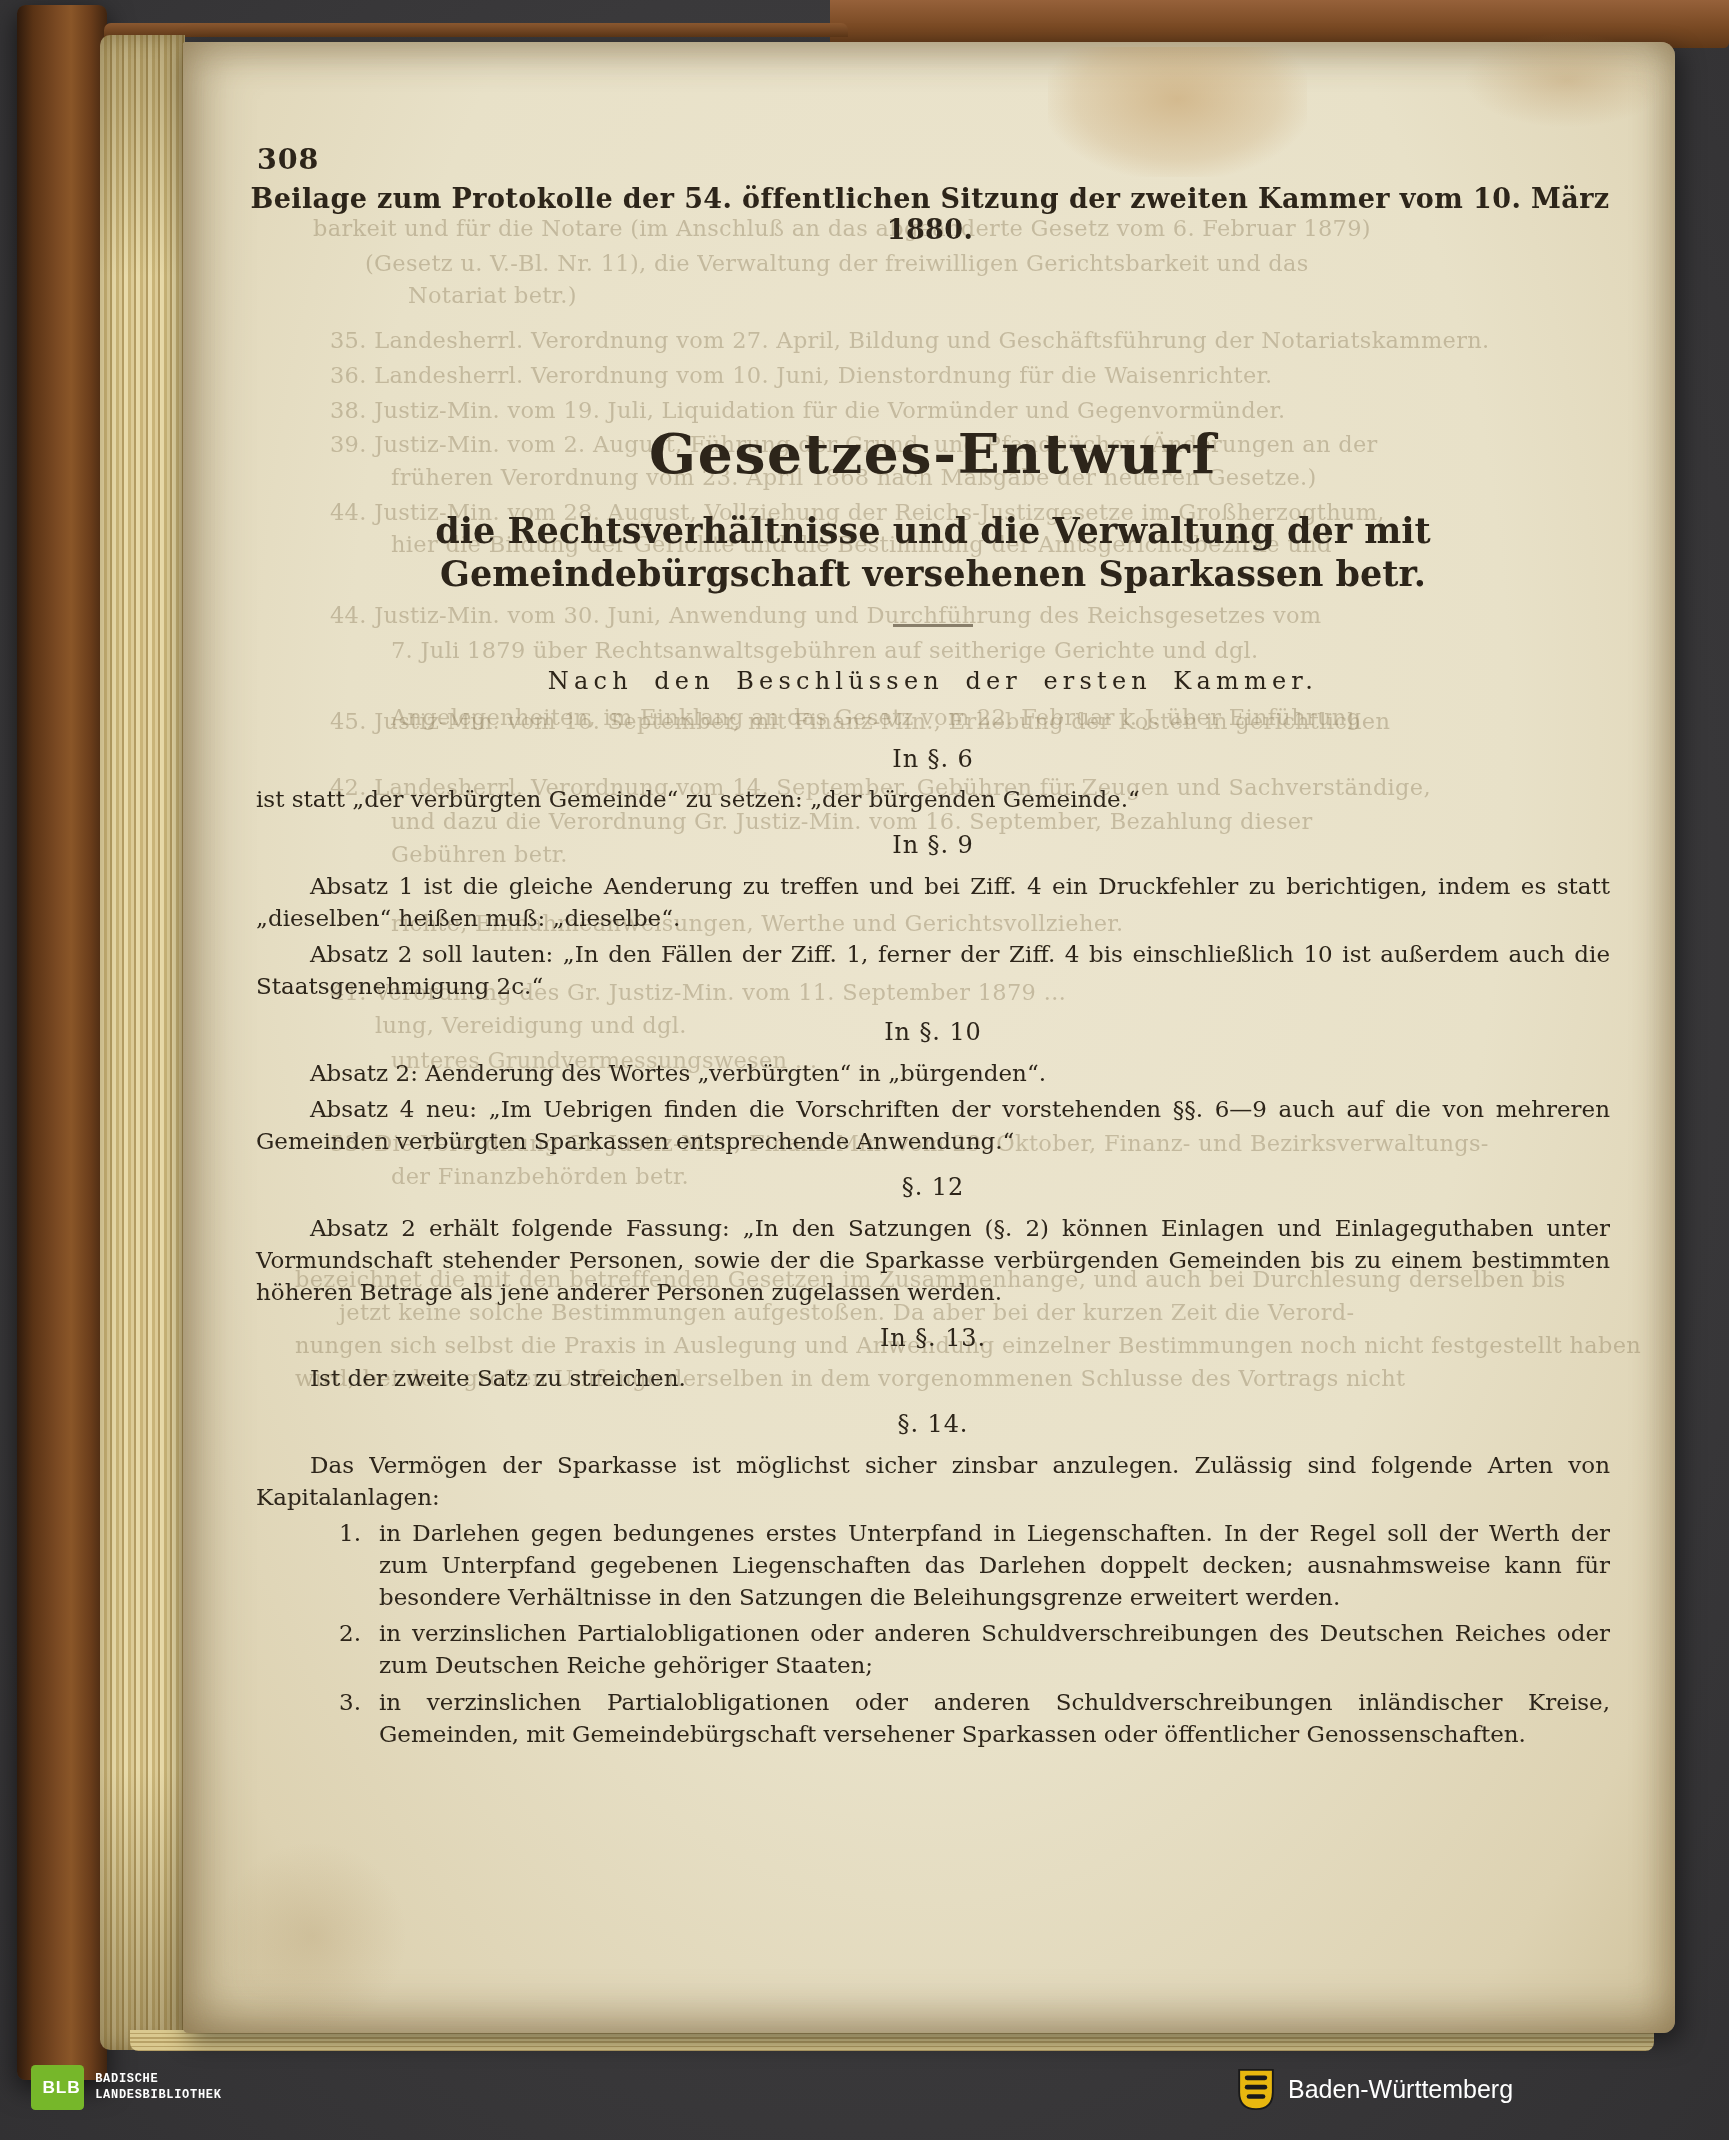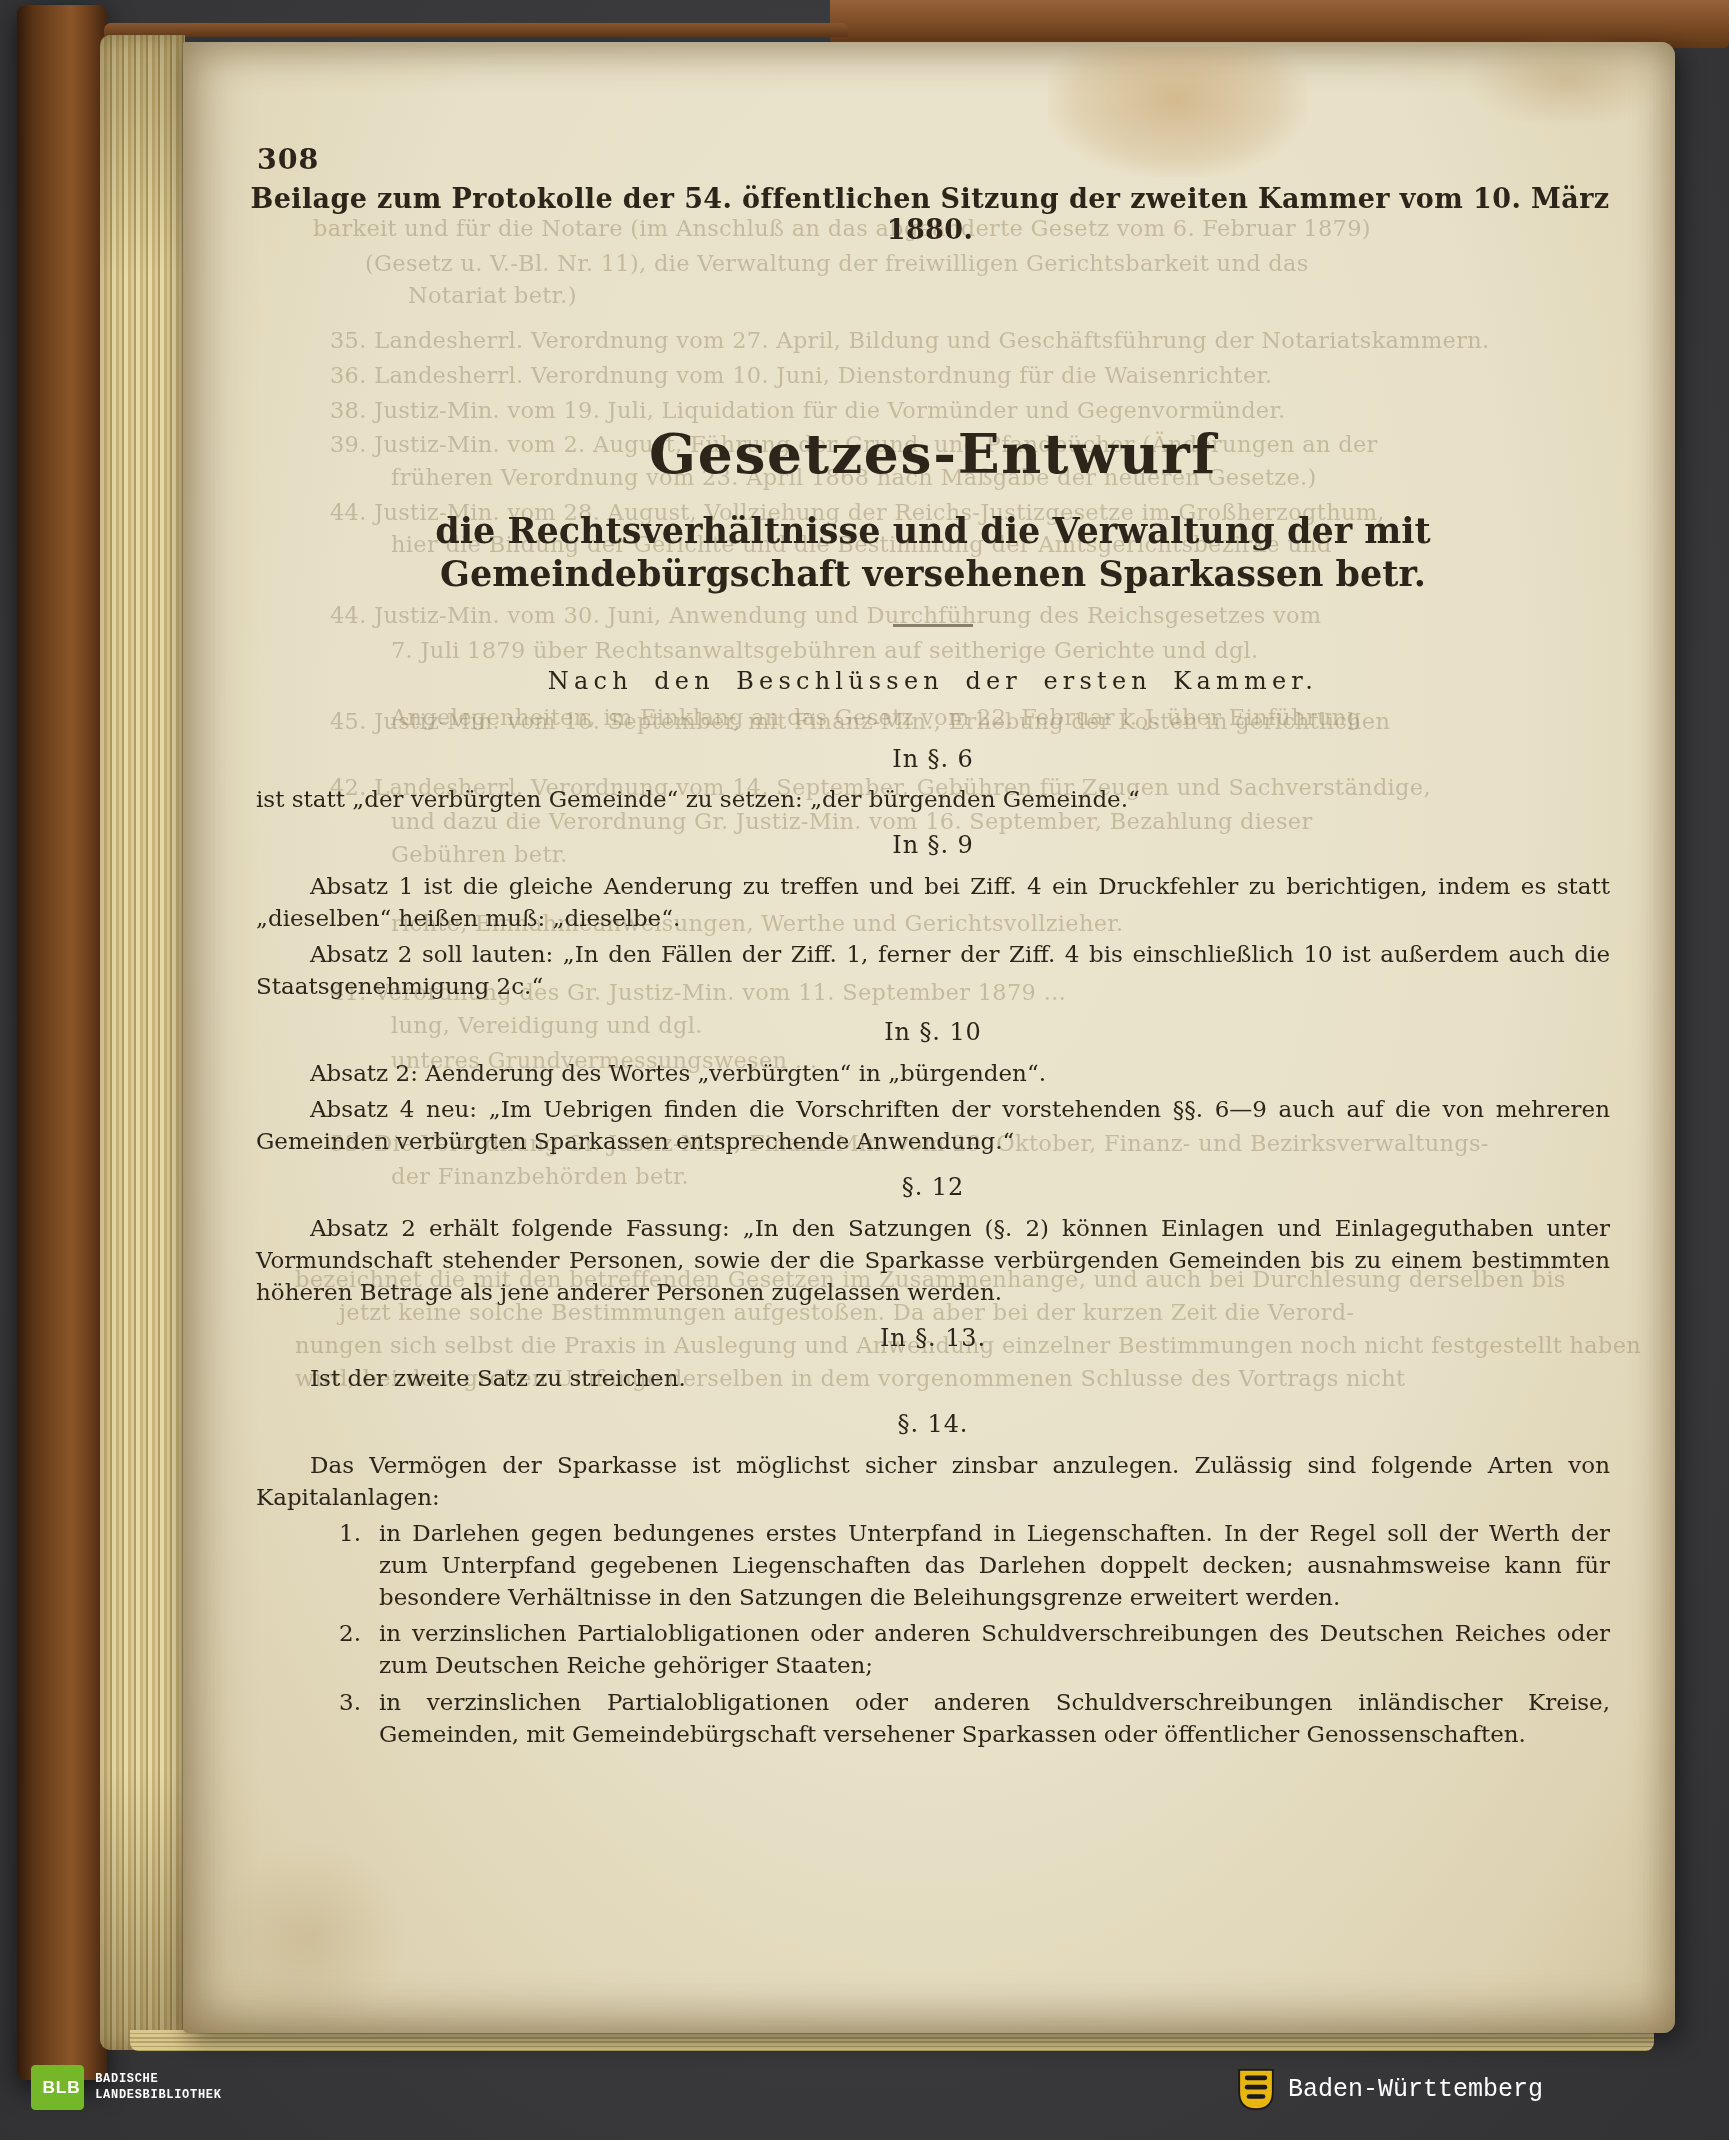--- a/index.html
+++ b/index.html
@@ -60,21 +60,21 @@
   .blk-li{position:relative;padding-left:123px;margin:4.3px 0;}
   .li-num{position:absolute;left:83px;top:0;}
   
   .footer-left{position:absolute;left:31px;top:2065px;display:flex;align-items:center;gap:11.2px;}
   .blb-square{width:45px;height:45px;background:#76b72a;border-radius:4.3px;display:flex;align-items:center;justify-content:center;
     font-family:"Liberation Sans",sans-serif;font-weight:bold;font-size:17.3px;color:#ffffff;letter-spacing:0.9px;padding-left:8px;}
   .blb-text{font-family:Liberation Mono, monospace;font-weight:bold;font-size:12px;color:#ffffff;
     letter-spacing:0.7px;line-height:1.3;}
   .footer-right{position:absolute;left:1237px;top:2068px;display:flex;align-items:center;gap:13px;}
   .coa{width:38px;height:43px;}
-  .state-text{font-family:Liberation Mono, monospace;font-size:25px;color:#ffffff;}
+  .state-text{font-family:Liberation Sans, sans-serif;font-size:25px;color:#ffffff;}
 </style>
 </head>
 <body>
 
 <div class="canvas">
 
   <div class="leather-left"></div>
   <div class="leather-top"></div>
   <div class="leather-edge-line"></div>
   <div class="stack-left"></div>
@@ -98,21 +98,21 @@
         <div class="ghost-line" style="top: 489px; left: 208px;">hier die Bildung der Gerichte und die Bestimmung der Amtsgerichtsbezirke und</div>
         <div class="ghost-line" style="top: 560px; left: 147px;">44. Justiz-Min. vom 30. Juni, Anwendung und Durchführung des Reichsgesetzes vom</div>
         <div class="ghost-line" style="top: 595px; left: 208px;">7. Juli 1879 über Rechtsanwaltsgebühren auf seitherige Gerichte und dgl.</div>
         <div class="ghost-line" style="top: 666px; left: 147px;">45. Justiz-Min. vom 16. September, mit Finanz-Min., Erhebung der Kosten in gerichtlichen</div>
         <div class="ghost-line" style="top: 662px; left: 208px;">Angelegenheiten, im Einklang an das Gesetz vom 22. Februar l. J. über Einführung</div>
         <div class="ghost-line" style="top: 732px; left: 147px;">42. Landesherrl. Verordnung vom 14. September, Gebühren für Zeugen und Sachverständige,</div>
         <div class="ghost-line" style="top: 766px; left: 208px;">und dazu die Verordnung Gr. Justiz-Min. vom 16. September, Bezahlung dieser</div>
         <div class="ghost-line" style="top: 799px; left: 208px;">Gebühren betr.</div>
         <div class="ghost-line" style="top: 868px; left: 208px;">richte, Einnahmeanweisungen, Werthe und Gerichtsvollzieher.</div>
         <div class="ghost-line" style="top: 937px; left: 147px;">41. Verordnung des Gr. Justiz-Min. vom 11. September 1879 …</div>
-        <div class="ghost-line" style="top: 970px; left: 208px;">lung, Vereidigung und dgl.</div>
+        <div class="ghost-line" style="top: 970px; left: 192px;">lung, Vereidigung und dgl.</div>
         <div class="ghost-line" style="top: 1005px; left: 208px;">unteres Grundvermessungswesen …</div>
         <div class="ghost-line" style="top: 1088px; left: 147px;">53. Die Verordnung Gr. Justiz-Min., Finanz-Min. vom 29. Oktober, Finanz- und Bezirksverwaltungs-</div>
         <div class="ghost-line" style="top: 1121px; left: 208px;">der Finanzbehörden betr.</div>
         <div class="ghost-line" style="top: 1224px; left: 112px;">bezeichnet die mit den betreffenden Gesetzen im Zusammenhange, und auch bei Durchlesung derselben bis</div>
         <div class="ghost-line" style="top: 1257px; left: 112px; margin-left: 44px;">jetzt keine solche Bestimmungen aufgestoßen. Da aber bei der kurzen Zeit die Verord-</div>
         <div class="ghost-line" style="top: 1290px; left: 112px;">nungen sich selbst die Praxis in Auslegung und Anwendung einzelner Bestimmungen noch nicht festgestellt haben</div>
         <div class="ghost-line" style="top: 1323px; left: 112px;">wird, bei dem großen Umfange derselben in dem vorgenommenen Schlusse des Vortrags nicht</div>
       </div>
 
     <div class="page-number">308</div>

